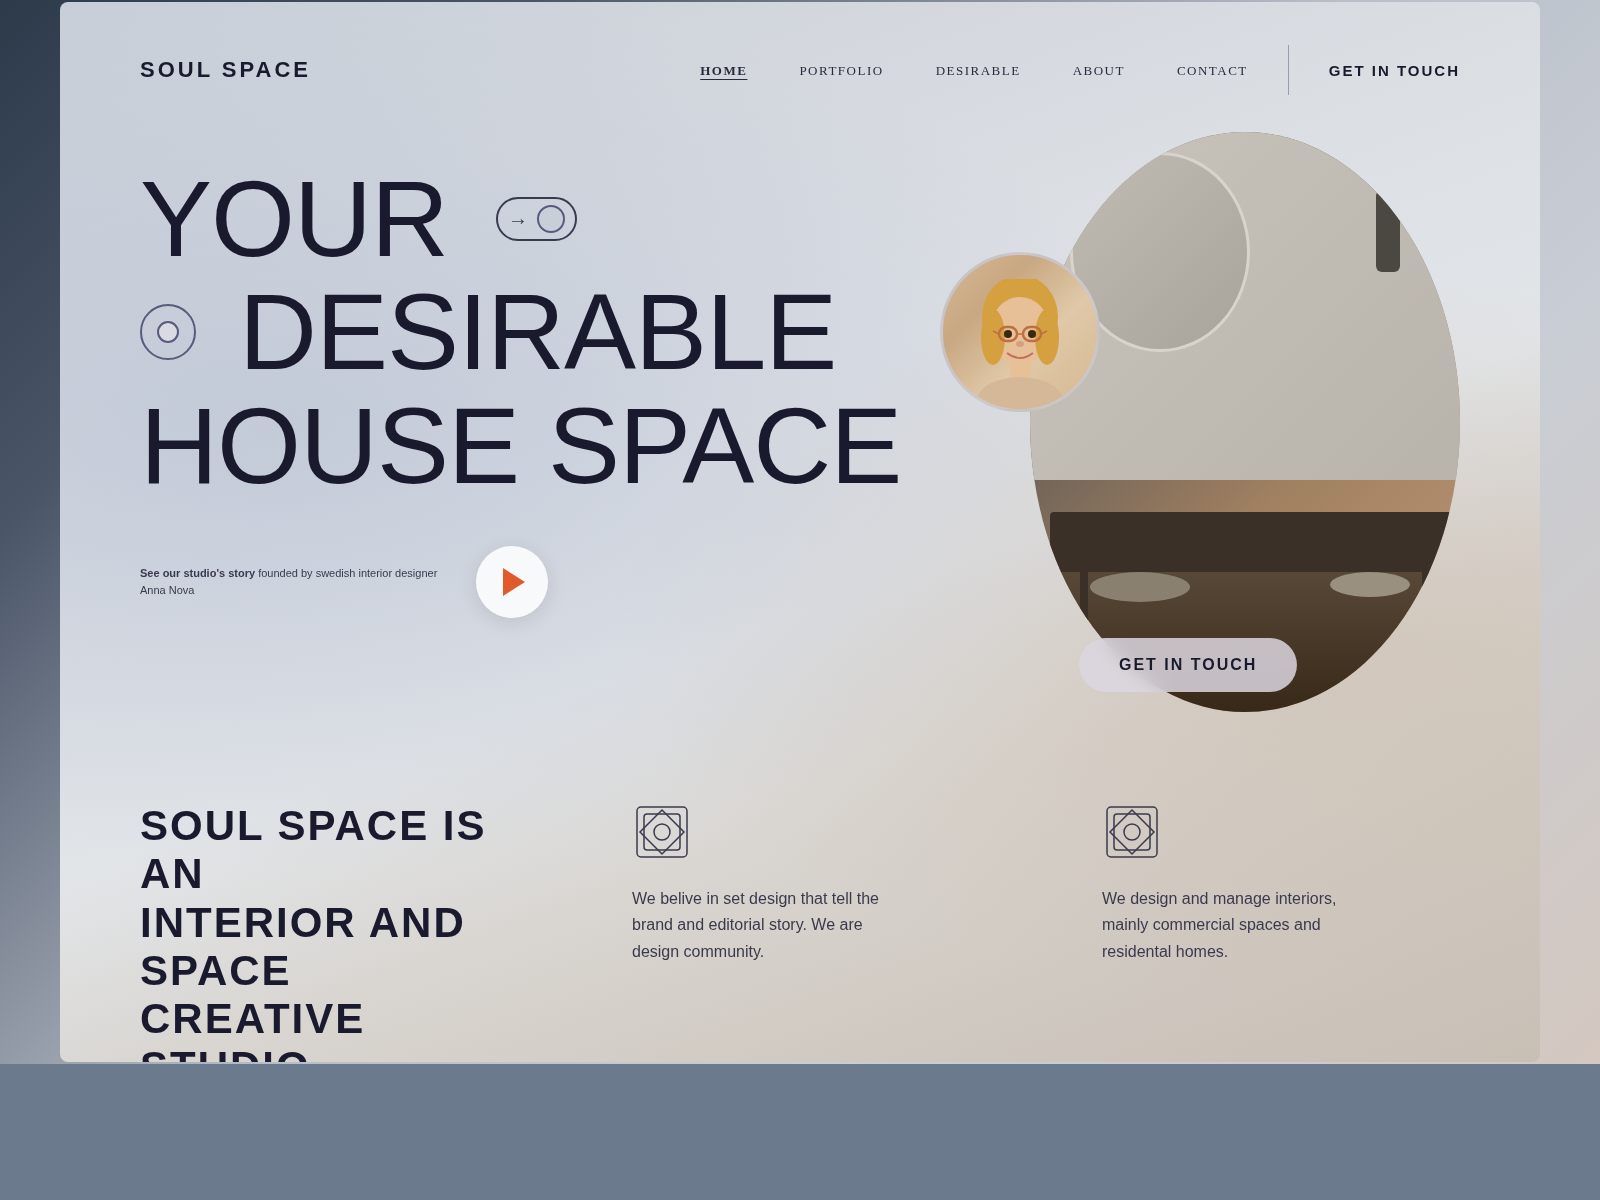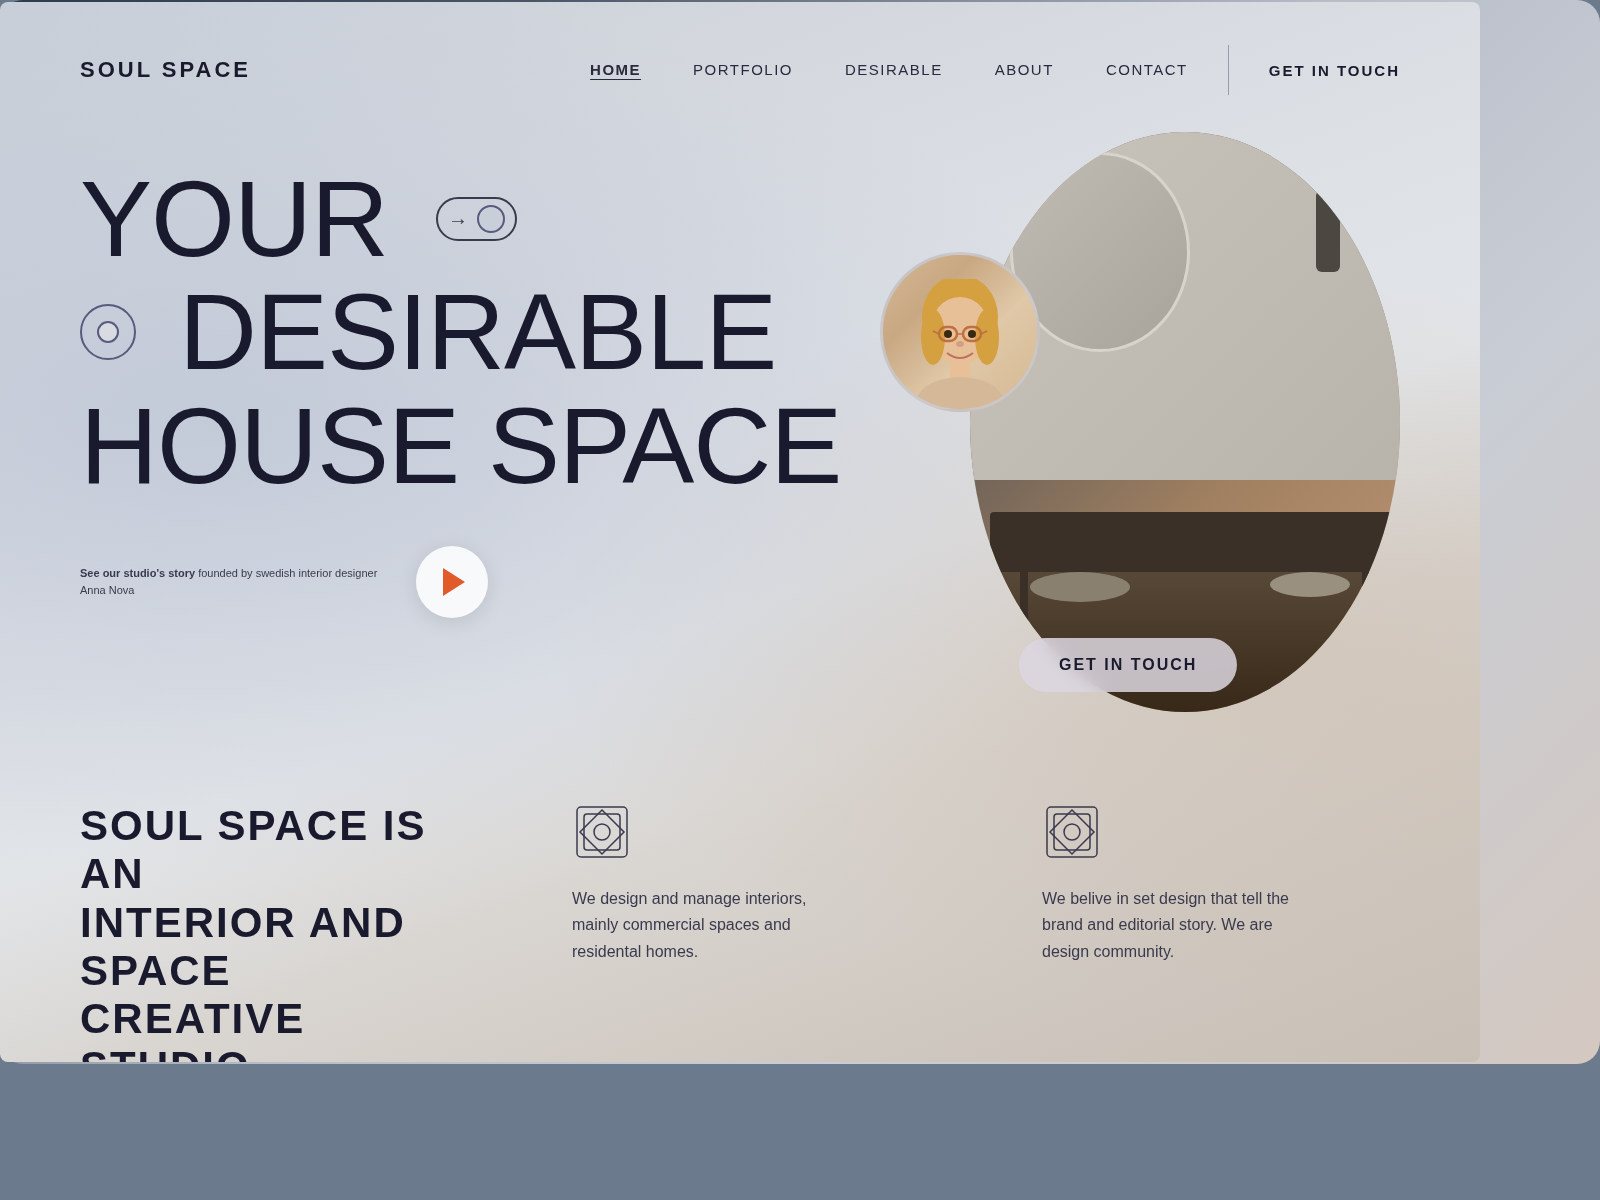--- a/index.html
+++ b/index.html
@@ -11,22 +11,21 @@
       font-family: 'Arial', sans-serif;
       background: #6b7a8d;
     }
 
     .outer-wrapper {
       width: 1600px;
       height: 1064px;
       background: linear-gradient(135deg, #2c3a4a 0%, #4a5568 20%, #b8bec8 50%, #c8cdd5 70%, #d4c8c0 100%);
       display: flex;
       align-items: center;
-      justify-content: flex-start;
-      border-radius: 23px;
+      justify-content: center;
     }
 
     .page-container {
       width: 1480px;
       height: 1060px;
       background: linear-gradient(160deg, #c8cfd8 0%, #d4d8de 20%, #dde0e5 40%, #e2e5e8 55%, #d8d4cf 70%, #cfc8c0 85%, #c8bfb5 100%);
       border-radius: 8px;
       position: relative;
       overflow: hidden;
     }
@@ -63,24 +62,25 @@
 
     .nav-links {
       display: flex;
       align-items: center;
       gap: 52px;
       list-style: none;
     }
 
     .nav-links li a {
       text-decoration: none;
-      font-size: 15px;
+      font-size: 13px;
       letter-spacing: 1.5px;
       color: #2a2a3e;
       font-weight: 400;
+      font-family: Liberation Serif, serif;
     }
 
     .nav-links li.active a {
       font-weight: 700;
       text-decoration: underline;
       text-underline-offset: 4px;
     }
 
     .nav-divider {
       width: 1px;
@@ -553,28 +553,28 @@
         </div>
       </div>
 
       <div class="bottom-col">
         <svg class="decorative-icon" viewBox="0 0 60 60" fill="none" xmlns="http://www.w3.org/2000/svg">
           <rect x="5" y="5" width="50" height="50" rx="4" stroke="#3a3a4e" stroke-width="1.5"></rect>
           <rect x="12" y="12" width="36" height="36" rx="3" stroke="#3a3a4e" stroke-width="1.5"></rect>
           <polygon points="30,8 52,30 30,52 8,30" fill="none" stroke="#3a3a4e" stroke-width="1.5"></polygon>
           <circle cx="30" cy="30" r="8" fill="none" stroke="#3a3a4e" stroke-width="1.5"></circle>
         </svg>
-        <p class="col-text">We design and manage interiors, mainly commercial spaces and residental homes.</p>
+        <p class="col-text">We belive in set design that tell the brand and  editorial story. We are design community.</p>
       </div>
 
       <div class="bottom-col">
         <svg class="decorative-icon" viewBox="0 0 60 60" fill="none" xmlns="http://www.w3.org/2000/svg">
           <rect x="5" y="5" width="50" height="50" rx="4" stroke="#3a3a4e" stroke-width="1.5"></rect>
           <rect x="12" y="12" width="36" height="36" rx="3" stroke="#3a3a4e" stroke-width="1.5"></rect>
           <polygon points="30,8 52,30 30,52 8,30" fill="none" stroke="#3a3a4e" stroke-width="1.5"></polygon>
           <circle cx="30" cy="30" r="8" fill="none" stroke="#3a3a4e" stroke-width="1.5"></circle>
         </svg>
-        <p class="col-text">We belive in set design that tell the brand and  editorial story. We are design community.</p>
+        <p class="col-text">We design and manage interiors, mainly commercial spaces and residental homes.</p>
       </div>
     </div>
 
   </div>
 </div>
 
 </body></html>

